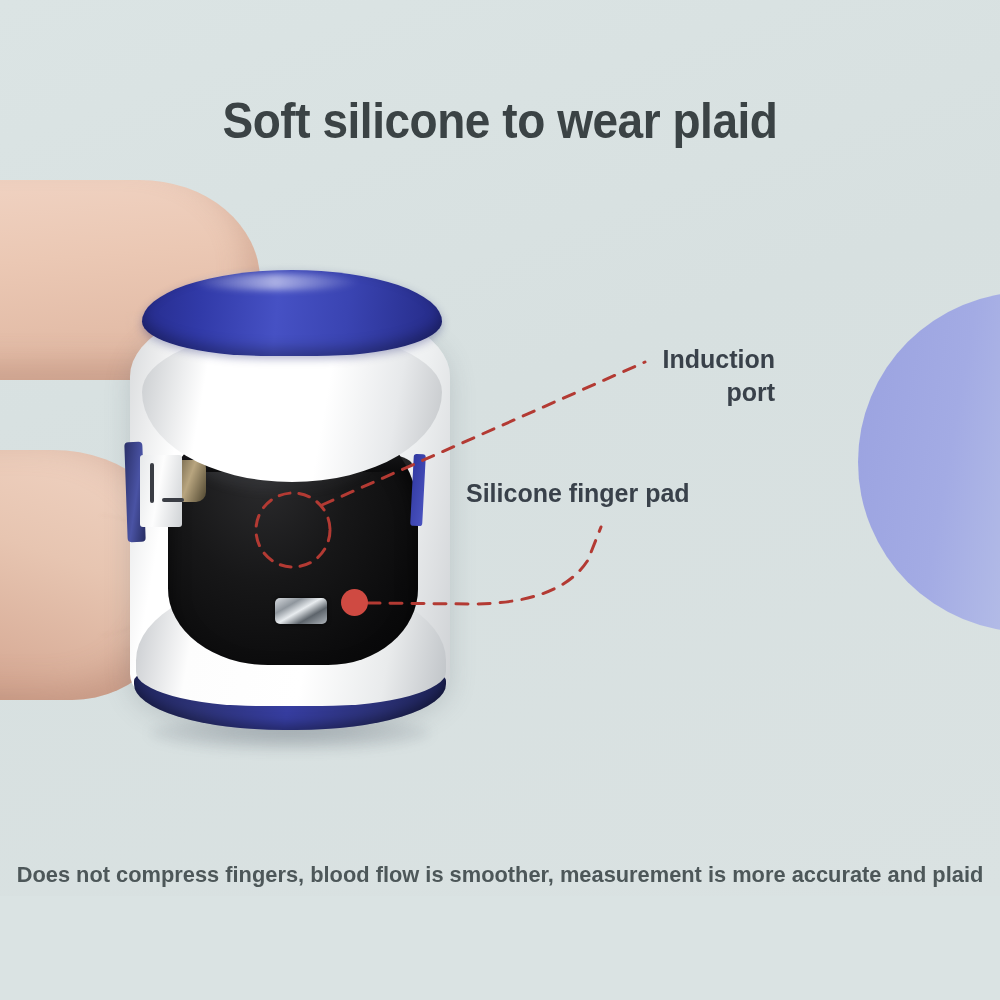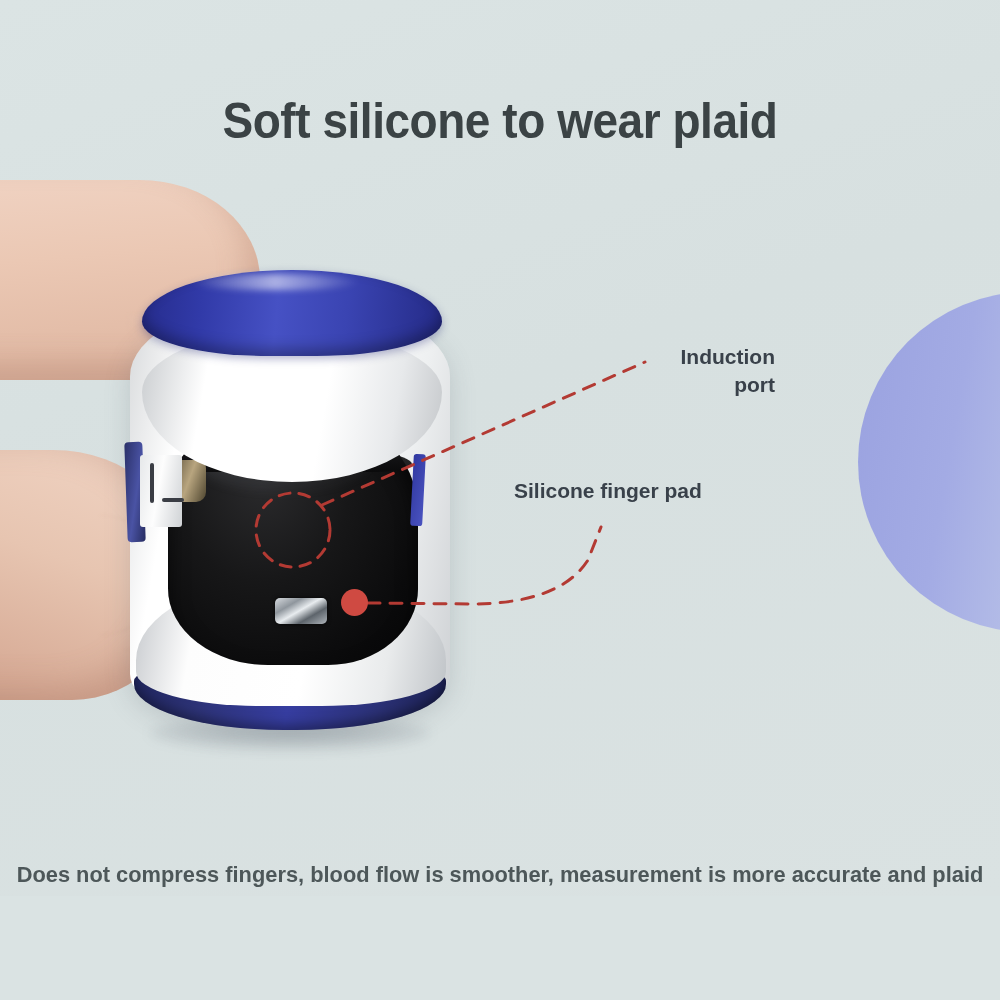--- a/index.html
+++ b/index.html
@@ -341,38 +341,37 @@
   .annotations {
     position: absolute;
     left: 0;
     top: 0;
     width: 1000px;
     height: 1000px;
     pointer-events: none;
   }
   .ann-label {
     position: absolute;
-    font-size: 21px;
+    font-size: 25px;
     font-weight: bold;
     color: #39414a;
     line-height: 1.32;
     white-space: pre-line;
   }
   .ann-induction {
     left: 655px;
     top: 343px;
     width: 120px;
     text-align: right;
   }
   .ann-pad {
     left: 466px;
     top: 477px;
     width: 240px;
     text-align: left;
-    margin-left: 48px;
   }
 
   .red-dot {
     position: absolute;
     left: 341px;
     top: 589px;
     width: 27px;
     height: 27px;
     border-radius: 50%;
     background: #cf4a42;

